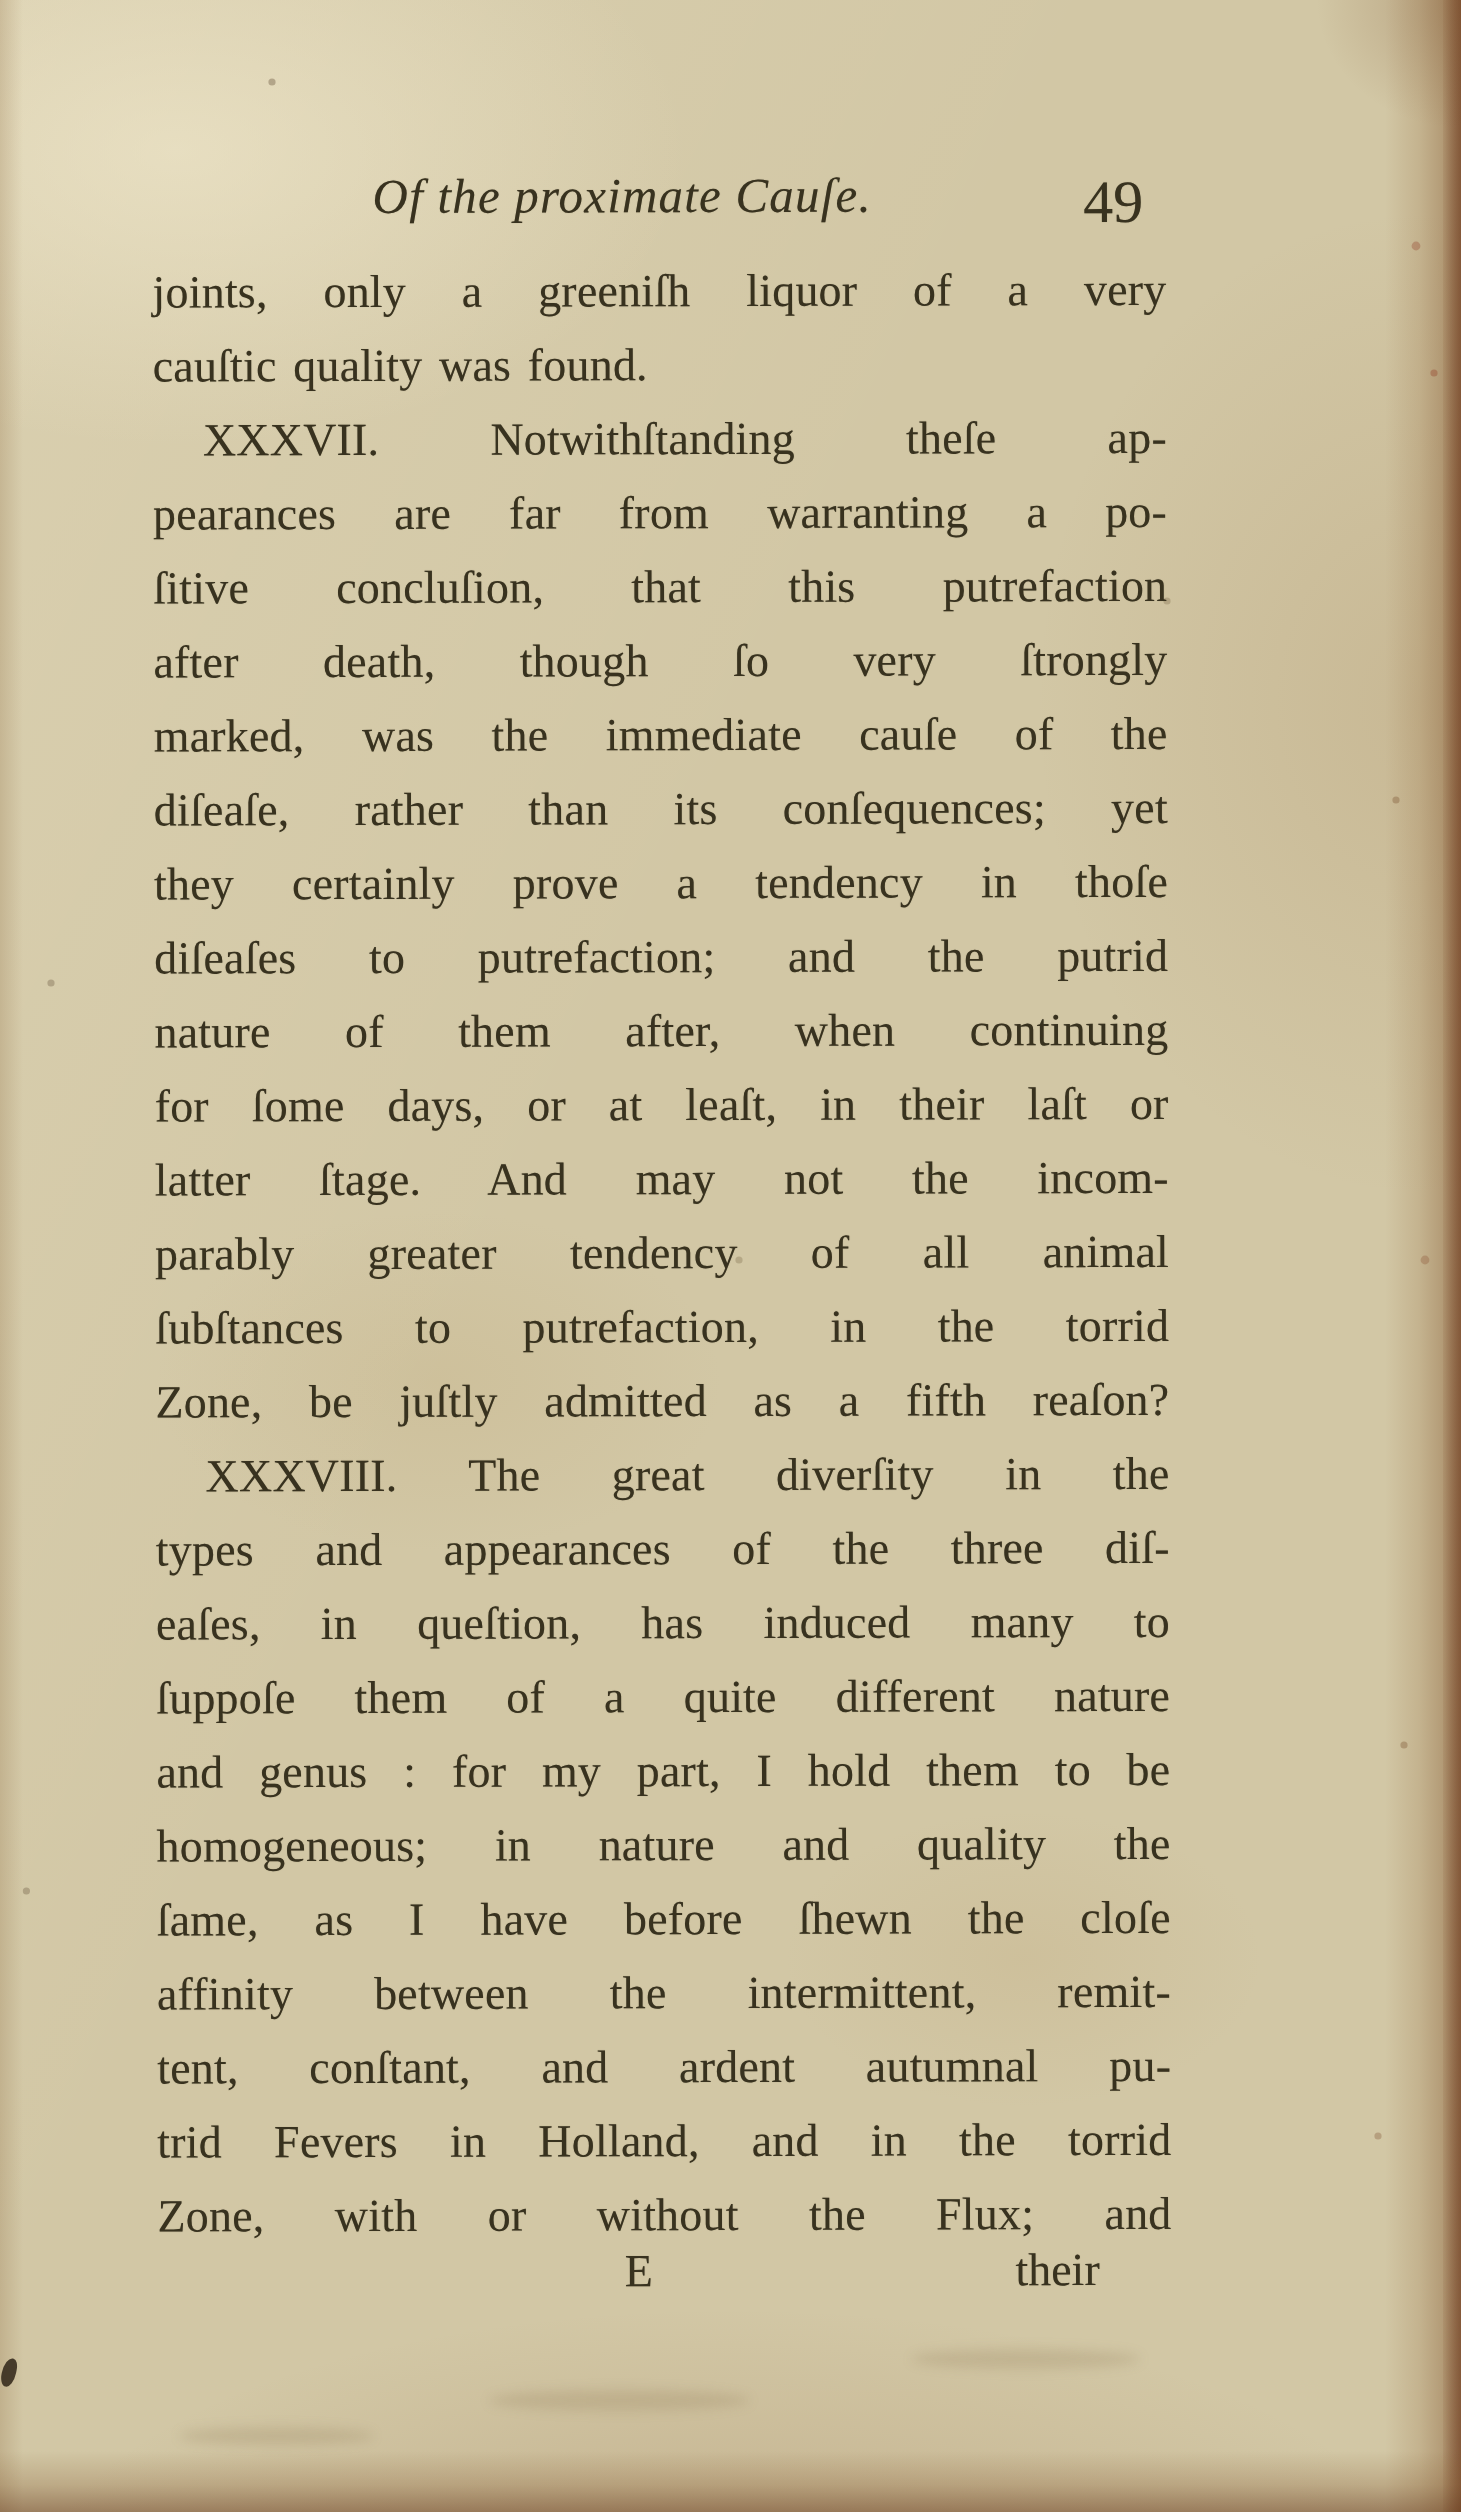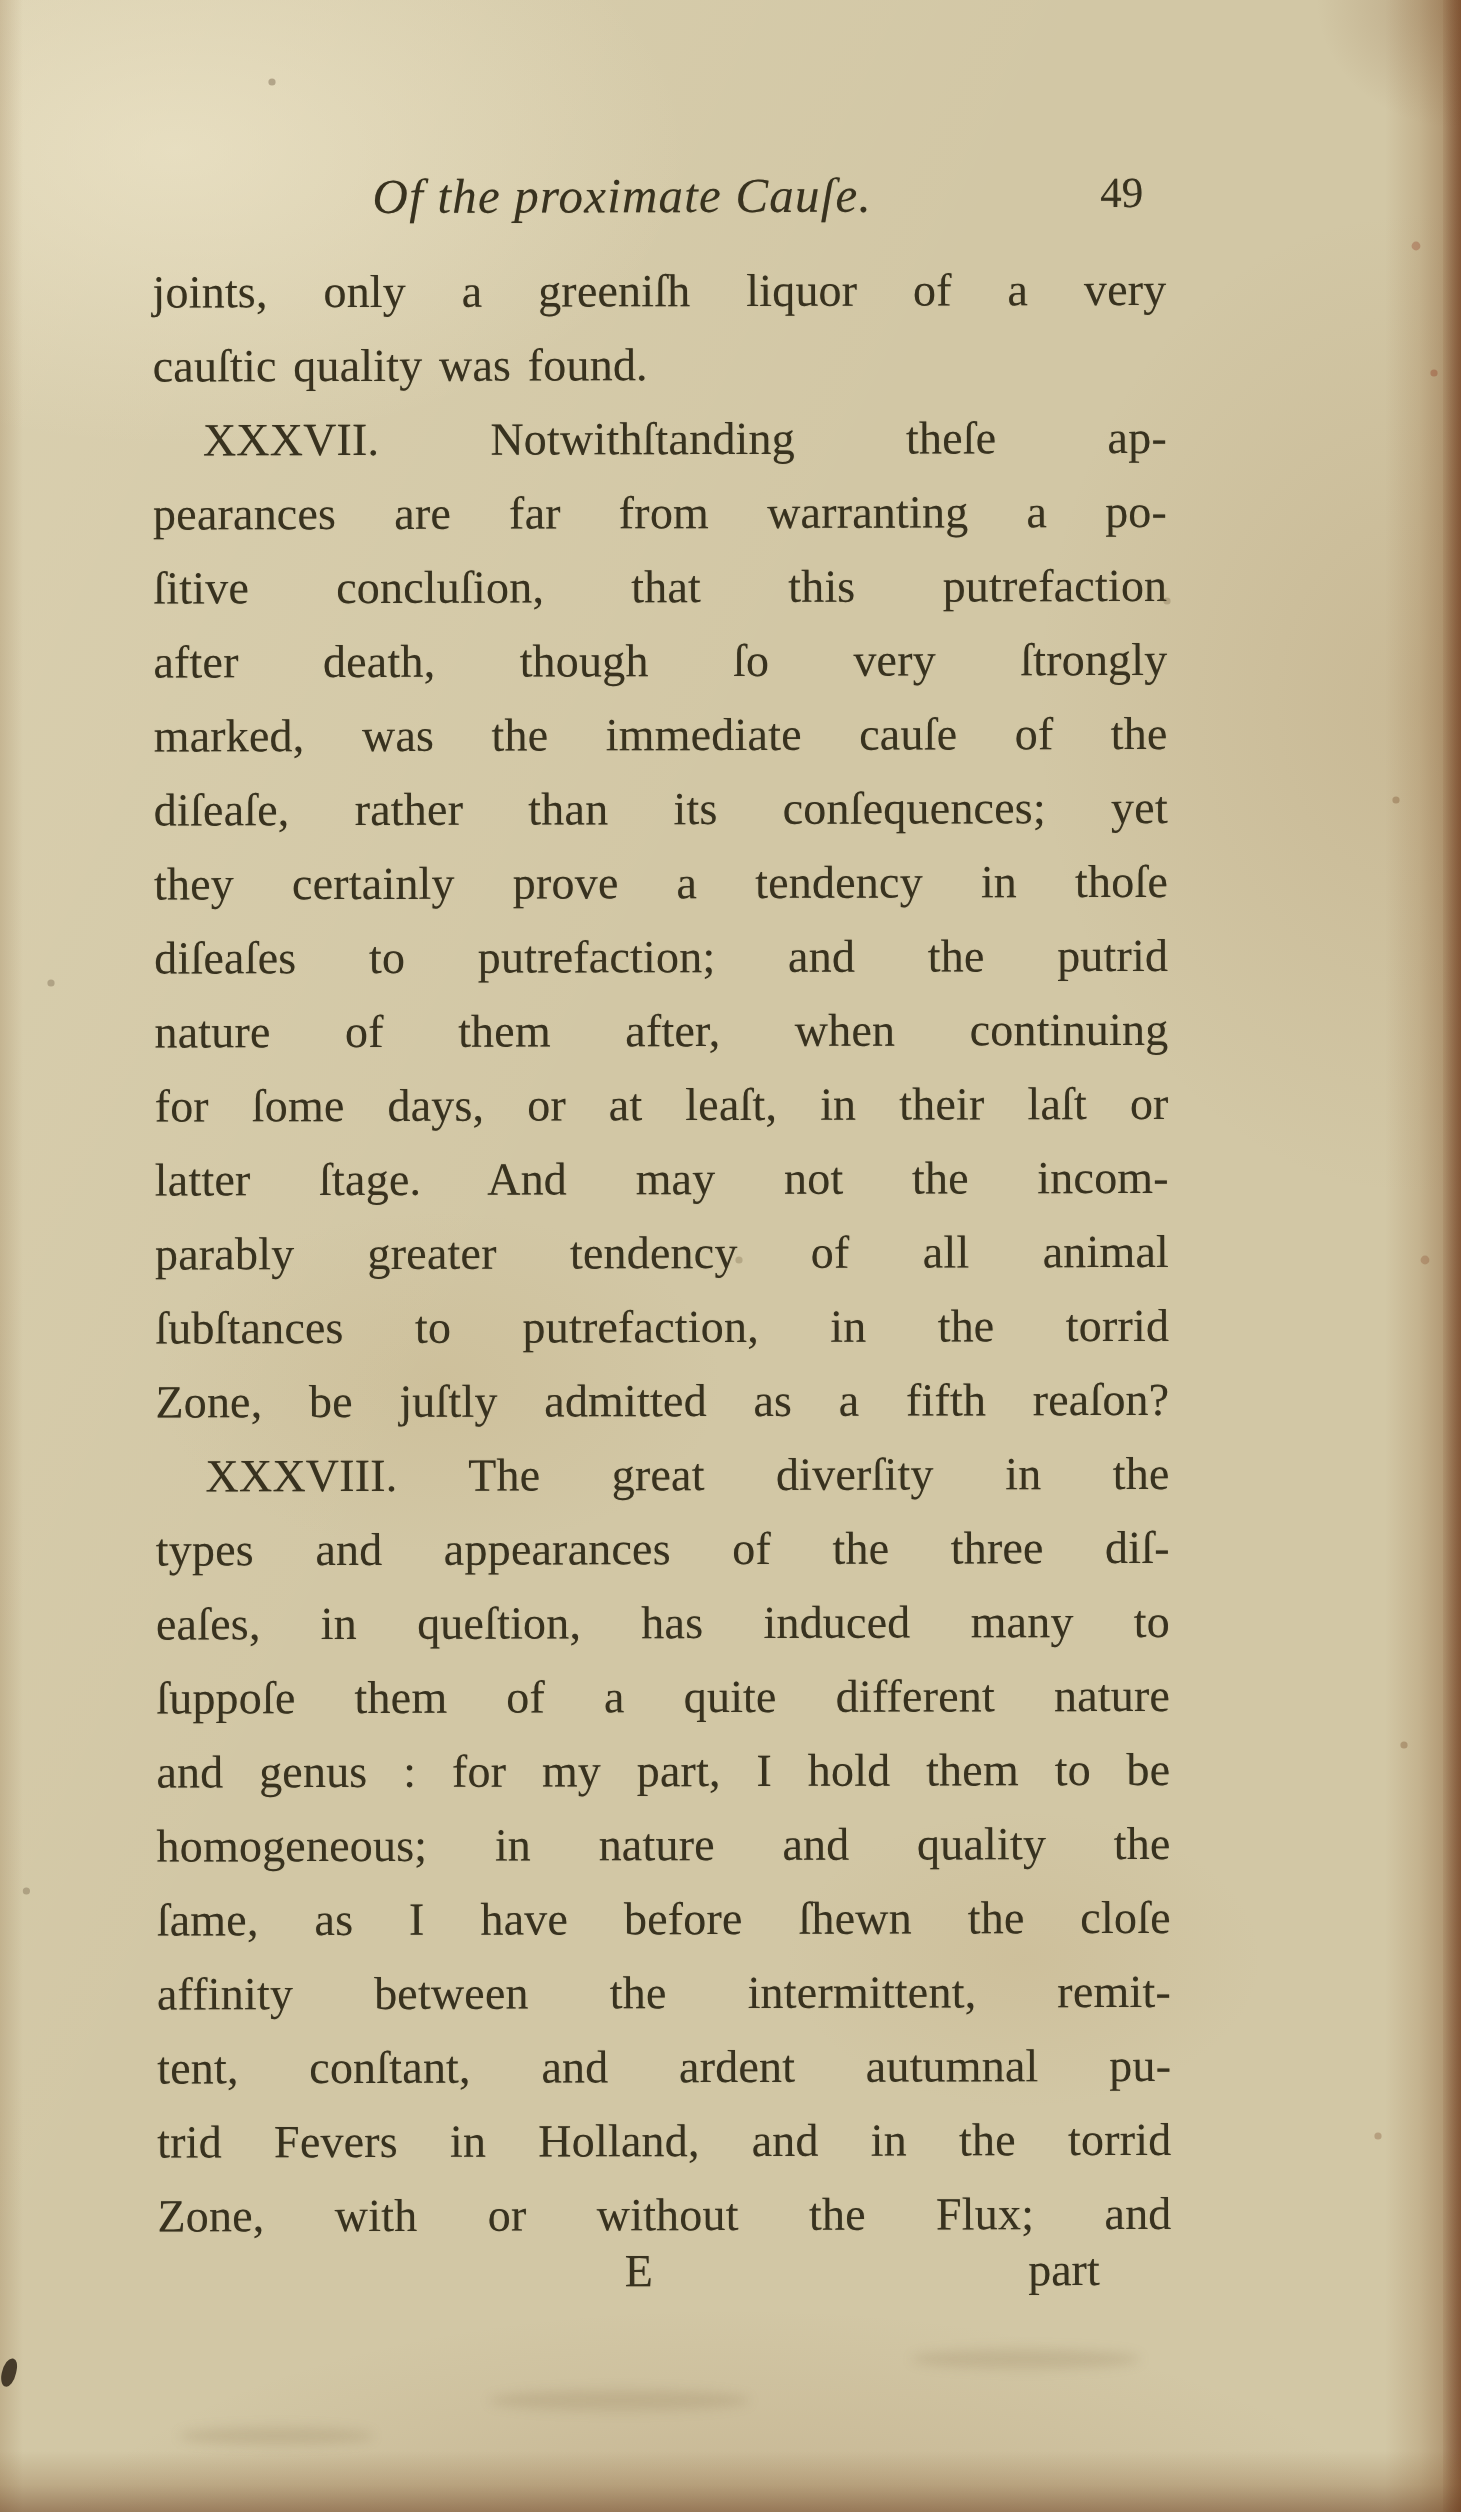--- a/index.html
+++ b/index.html
@@ -87,21 +87,21 @@
 
   .header {
     position: absolute; left: 155px; top: 167px; width: 1014px; height: 75px;
   }
   .running-title {
     display: block; text-align: center; font-style: italic;
     font-size: 49px; letter-spacing: 1.2px; transform: translateX(-37px);
     text-shadow: 0 0 0.8px rgba(56,48,28,0.45);
   }
   .page-number {
-    position: absolute; right: 23px; top: 1.6px; font-size: 43px;
+    position: absolute; right: 23px; top: 1.6px; font-size: 60px;
     text-shadow: 0 0 0.8px rgba(56,48,28,0.45);
   }
 
   .text-block { position: absolute; left: 155px; top: 254px; width: 1014px; }
   .line {
     height: 74px; line-height: 74px; font-size: 46px;
     letter-spacing: 0.2px; word-spacing: 4.9px;
     text-shadow: 0 0 0.8px rgba(56,48,28,0.42);
     white-space: normal;
   }
@@ -163,17 +163,17 @@
       <div class="line j">homogeneous; in nature and quality the</div>
       <div class="line j">ſame, as I have before ſhewn the cloſe</div>
       <div class="line j">affinity between the intermittent, remit-</div>
       <div class="line j">tent, conſtant, and ardent autumnal pu-</div>
       <div class="line j">trid Fevers in Holland, and in the torrid</div>
       <div class="line j">Zone, with or without the Flux; and</div>
     </div>
 
   <div class="footer">
     <span class="signature">E</span>
-    <span class="catchword">part</span>
+    <span class="catchword">their</span>
   </div>
 
 </div>
 
 
 </body></html>

